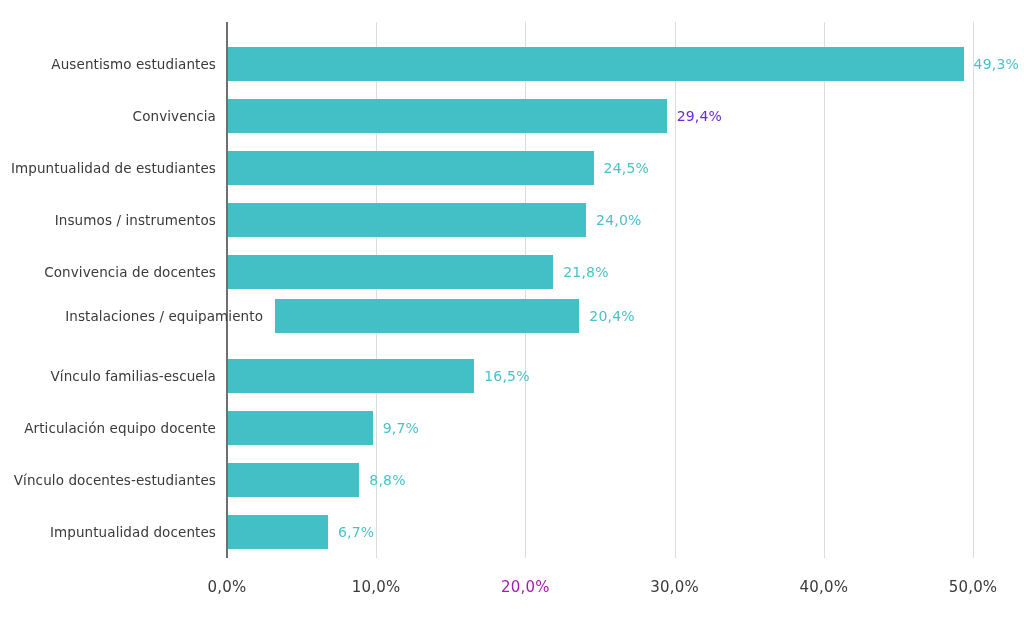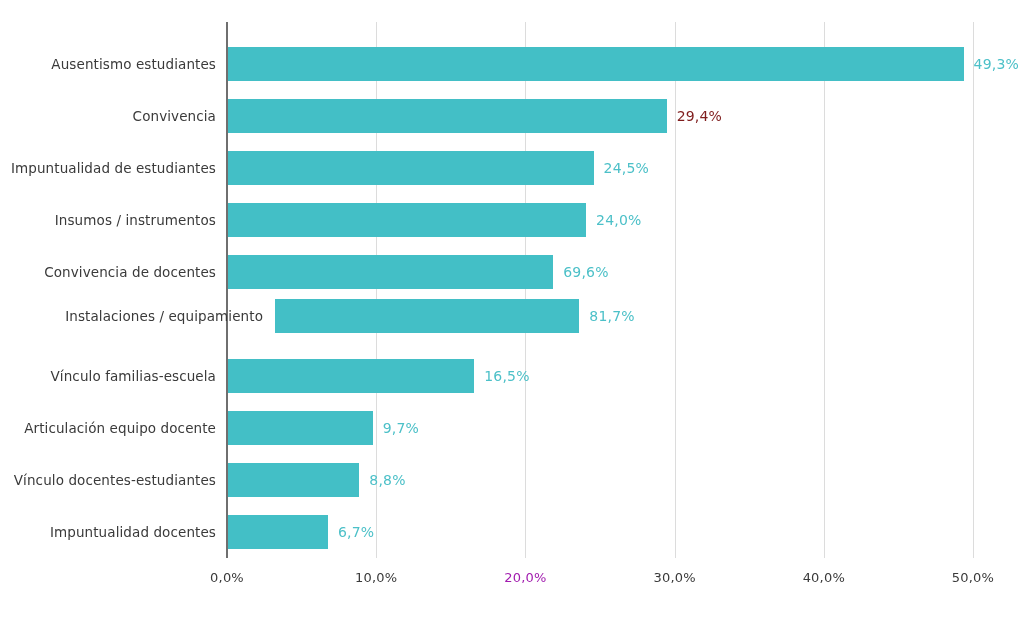--- a/index.html
+++ b/index.html
@@ -89,24 +89,24 @@
   
   .tick-layer {
     position: absolute;
     left: 0;
     top: 566px;
     width: 1024px;
     height: 30px;
   }
   .tick-label {
     position: absolute;
-    top: 4px;
+    top: 12px;
     transform: translateX(-50%);
     white-space: nowrap;
-    font-size: 13px;
+    font-size: 15px;
     color: #3a3a3a;
     letter-spacing: 0.2px;
   }
 </style>
 </head>
 <body>
 
 <div id="chart-root">
 
   <div class="grid-layer">
@@ -120,41 +120,41 @@
 
   <div class="rows">
       <div class="row" style="top: 47px;">
         <div class="cat-label">Ausentismo estudiantes</div>
         <div class="bar" style="width: 735.556px; background: rgb(67, 191, 198);"></div>
         <div class="val-label" style="left: 973.556px; color: rgb(76, 192, 200);">49,3%</div>
       </div>
       <div class="row" style="top: 99px;">
         <div class="cat-label">Convivencia</div>
         <div class="bar" style="width: 438.648px; background: rgb(67, 191, 198);"></div>
-        <div class="val-label" style="left: 676.648px; color: #7f1d1d;">29,4%</div>
+        <div class="val-label" style="left: 676.648px; color: #6d28d9;">29,4%</div>
       </div>
       <div class="row" style="top: 151px;">
         <div class="cat-label">Impuntualidad de estudiantes</div>
         <div class="bar" style="width: 365.54px; background: rgb(67, 191, 198);"></div>
         <div class="val-label" style="left: 603.54px; color: rgb(76, 192, 200);">24,5%</div>
       </div>
       <div class="row" style="top: 203px;">
         <div class="cat-label">Insumos / instrumentos</div>
         <div class="bar" style="width: 358.08px; background: rgb(67, 191, 198);"></div>
         <div class="val-label" style="left: 596.08px; color: rgb(76, 192, 200);">24,0%</div>
       </div>
       <div class="row" style="top: 255px;">
         <div class="cat-label">Convivencia de docentes</div>
         <div class="bar" style="width: 325.256px; background: rgb(67, 191, 198);"></div>
-        <div class="val-label" style="left: 563.256px; color: rgb(76, 192, 200);">69,6%</div>
+        <div class="val-label" style="left: 563.256px; color: rgb(76, 192, 200);">21,8%</div>
       </div>
       <div class="row" style="top: 299px; margin-left: 47px;">
         <div class="cat-label">Instalaciones / equipamiento</div>
         <div class="bar" style="width: 304.368px; background: rgb(67, 191, 198);"></div>
-        <div class="val-label" style="left: 542.368px; color: rgb(76, 192, 200);">81,7%</div>
+        <div class="val-label" style="left: 542.368px; color: rgb(76, 192, 200);">20,4%</div>
       </div>
       <div class="row" style="top: 359px;">
         <div class="cat-label">Vínculo familias-escuela</div>
         <div class="bar" style="width: 246.18px; background: rgb(67, 191, 198);"></div>
         <div class="val-label" style="left: 484.18px; color: rgb(76, 192, 200);">16,5%</div>
       </div>
       <div class="row" style="top: 411px;">
         <div class="cat-label">Articulación equipo docente</div>
         <div class="bar" style="width: 144.724px; background: rgb(67, 191, 198);"></div>
         <div class="val-label" style="left: 382.724px; color: rgb(76, 192, 200); text-align: right;">9,7%</div>

